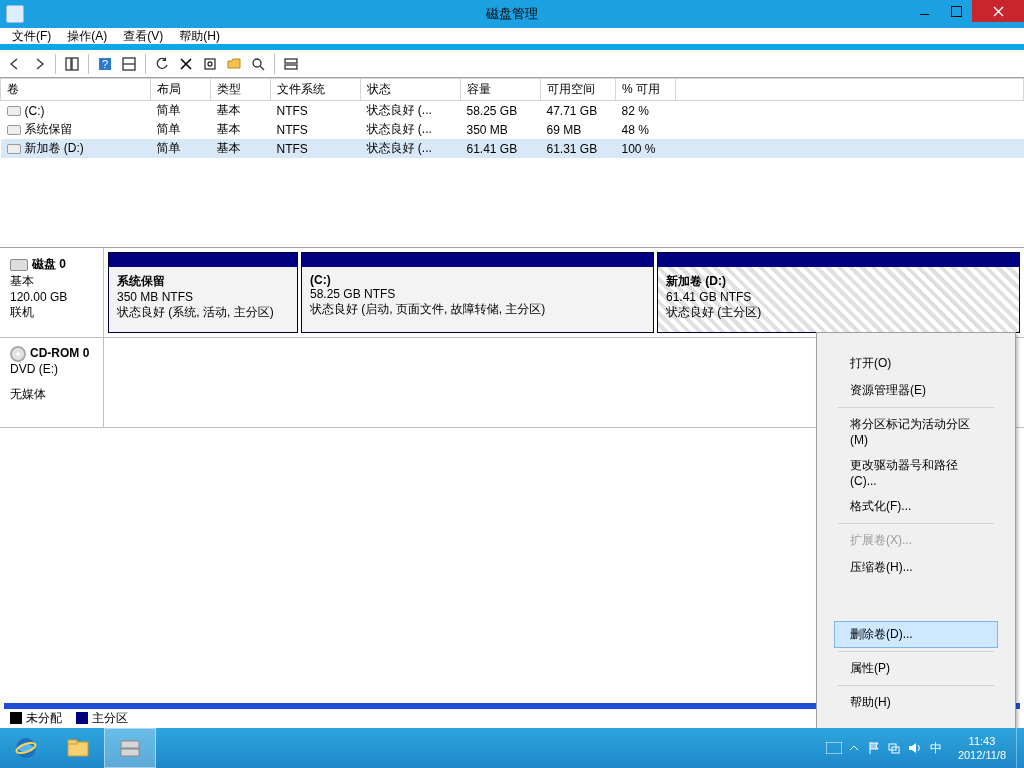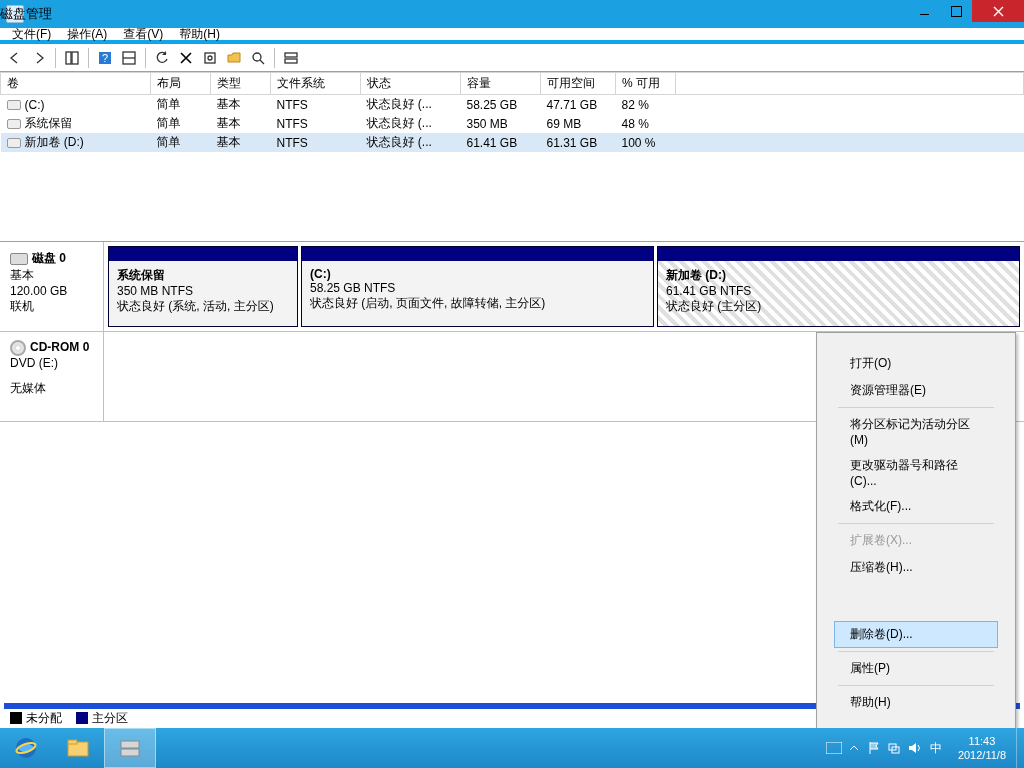--- a/index.html
+++ b/index.html
@@ -1,30 +1,30 @@
 <!DOCTYPE html>
 <html><head>
 <meta charset="utf-8">
 <style>
 * { box-sizing: border-box; margin: 0; padding: 0; }
 body { font-family: "Microsoft YaHei", "SimSun", Tahoma, sans-serif; font-size: 12px; width: 1024px; height: 768px; overflow: hidden; background: #fff; position: relative; }
 
 
 .titlebar { height: 28px; background: #1ba1e2; display: flex; align-items: center; position: relative; }
 .titlebar .sysicon { width: 18px; height: 18px; margin-left: 6px; background: #def; border: 1px solid #9bd; border-radius: 2px; }
-.titlebar .title { position: absolute; left: 0; right: 0; color: #000; font-size: 13px; }
+.titlebar .title { position: absolute; left: 0; right: 0; text-align: center; color: #000; font-size: 13px; }
 .winbtns { position: absolute; right: 0; top: 0; height: 22px; display: flex; }
 .winbtn { width: 32px; height: 22px; display: flex; align-items: center; justify-content: center; color: #000; }
 .winbtn.min::after { content: ""; width: 9px; height: 1px; background: #000; margin-top: 6px; }
 .winbtn.max::after { content: ""; width: 9px; height: 9px; border: 1px solid #000; }
 .winbtn.close { background: #c9252c; width: 52px; }
 .winbtn.close svg { width: 11px; height: 11px; }
 
 
-.menubar { height: 16px; background: #fff; display: flex; align-items: center; padding: 0 4px; border-bottom: 4px solid #0ea5e9; }
+.menubar { height: 22px; background: #fff; display: flex; align-items: center; padding: 0 4px; border-bottom: 6px solid #0ea5e9; }
 .menuitem { padding: 2px 8px; }
 
 
 .toolbar { height: 28px; background: #fff; display: flex; align-items: center; padding: 0 4px; border-bottom: 1px solid #a0a0a0; gap: 2px; }
 .tbtn { width: 22px; height: 22px; display: flex; align-items: center; justify-content: center; border: 1px solid transparent; }
 .tsep { width: 1px; height: 20px; background: #c0c0c0; margin: 0 3px; }
 
 
 .gridwrap { height: 170px; overflow: auto; border-bottom: 1px solid #a0a0a0; }
 table.grid { width: 100%; border-collapse: collapse; table-layout: fixed; }

